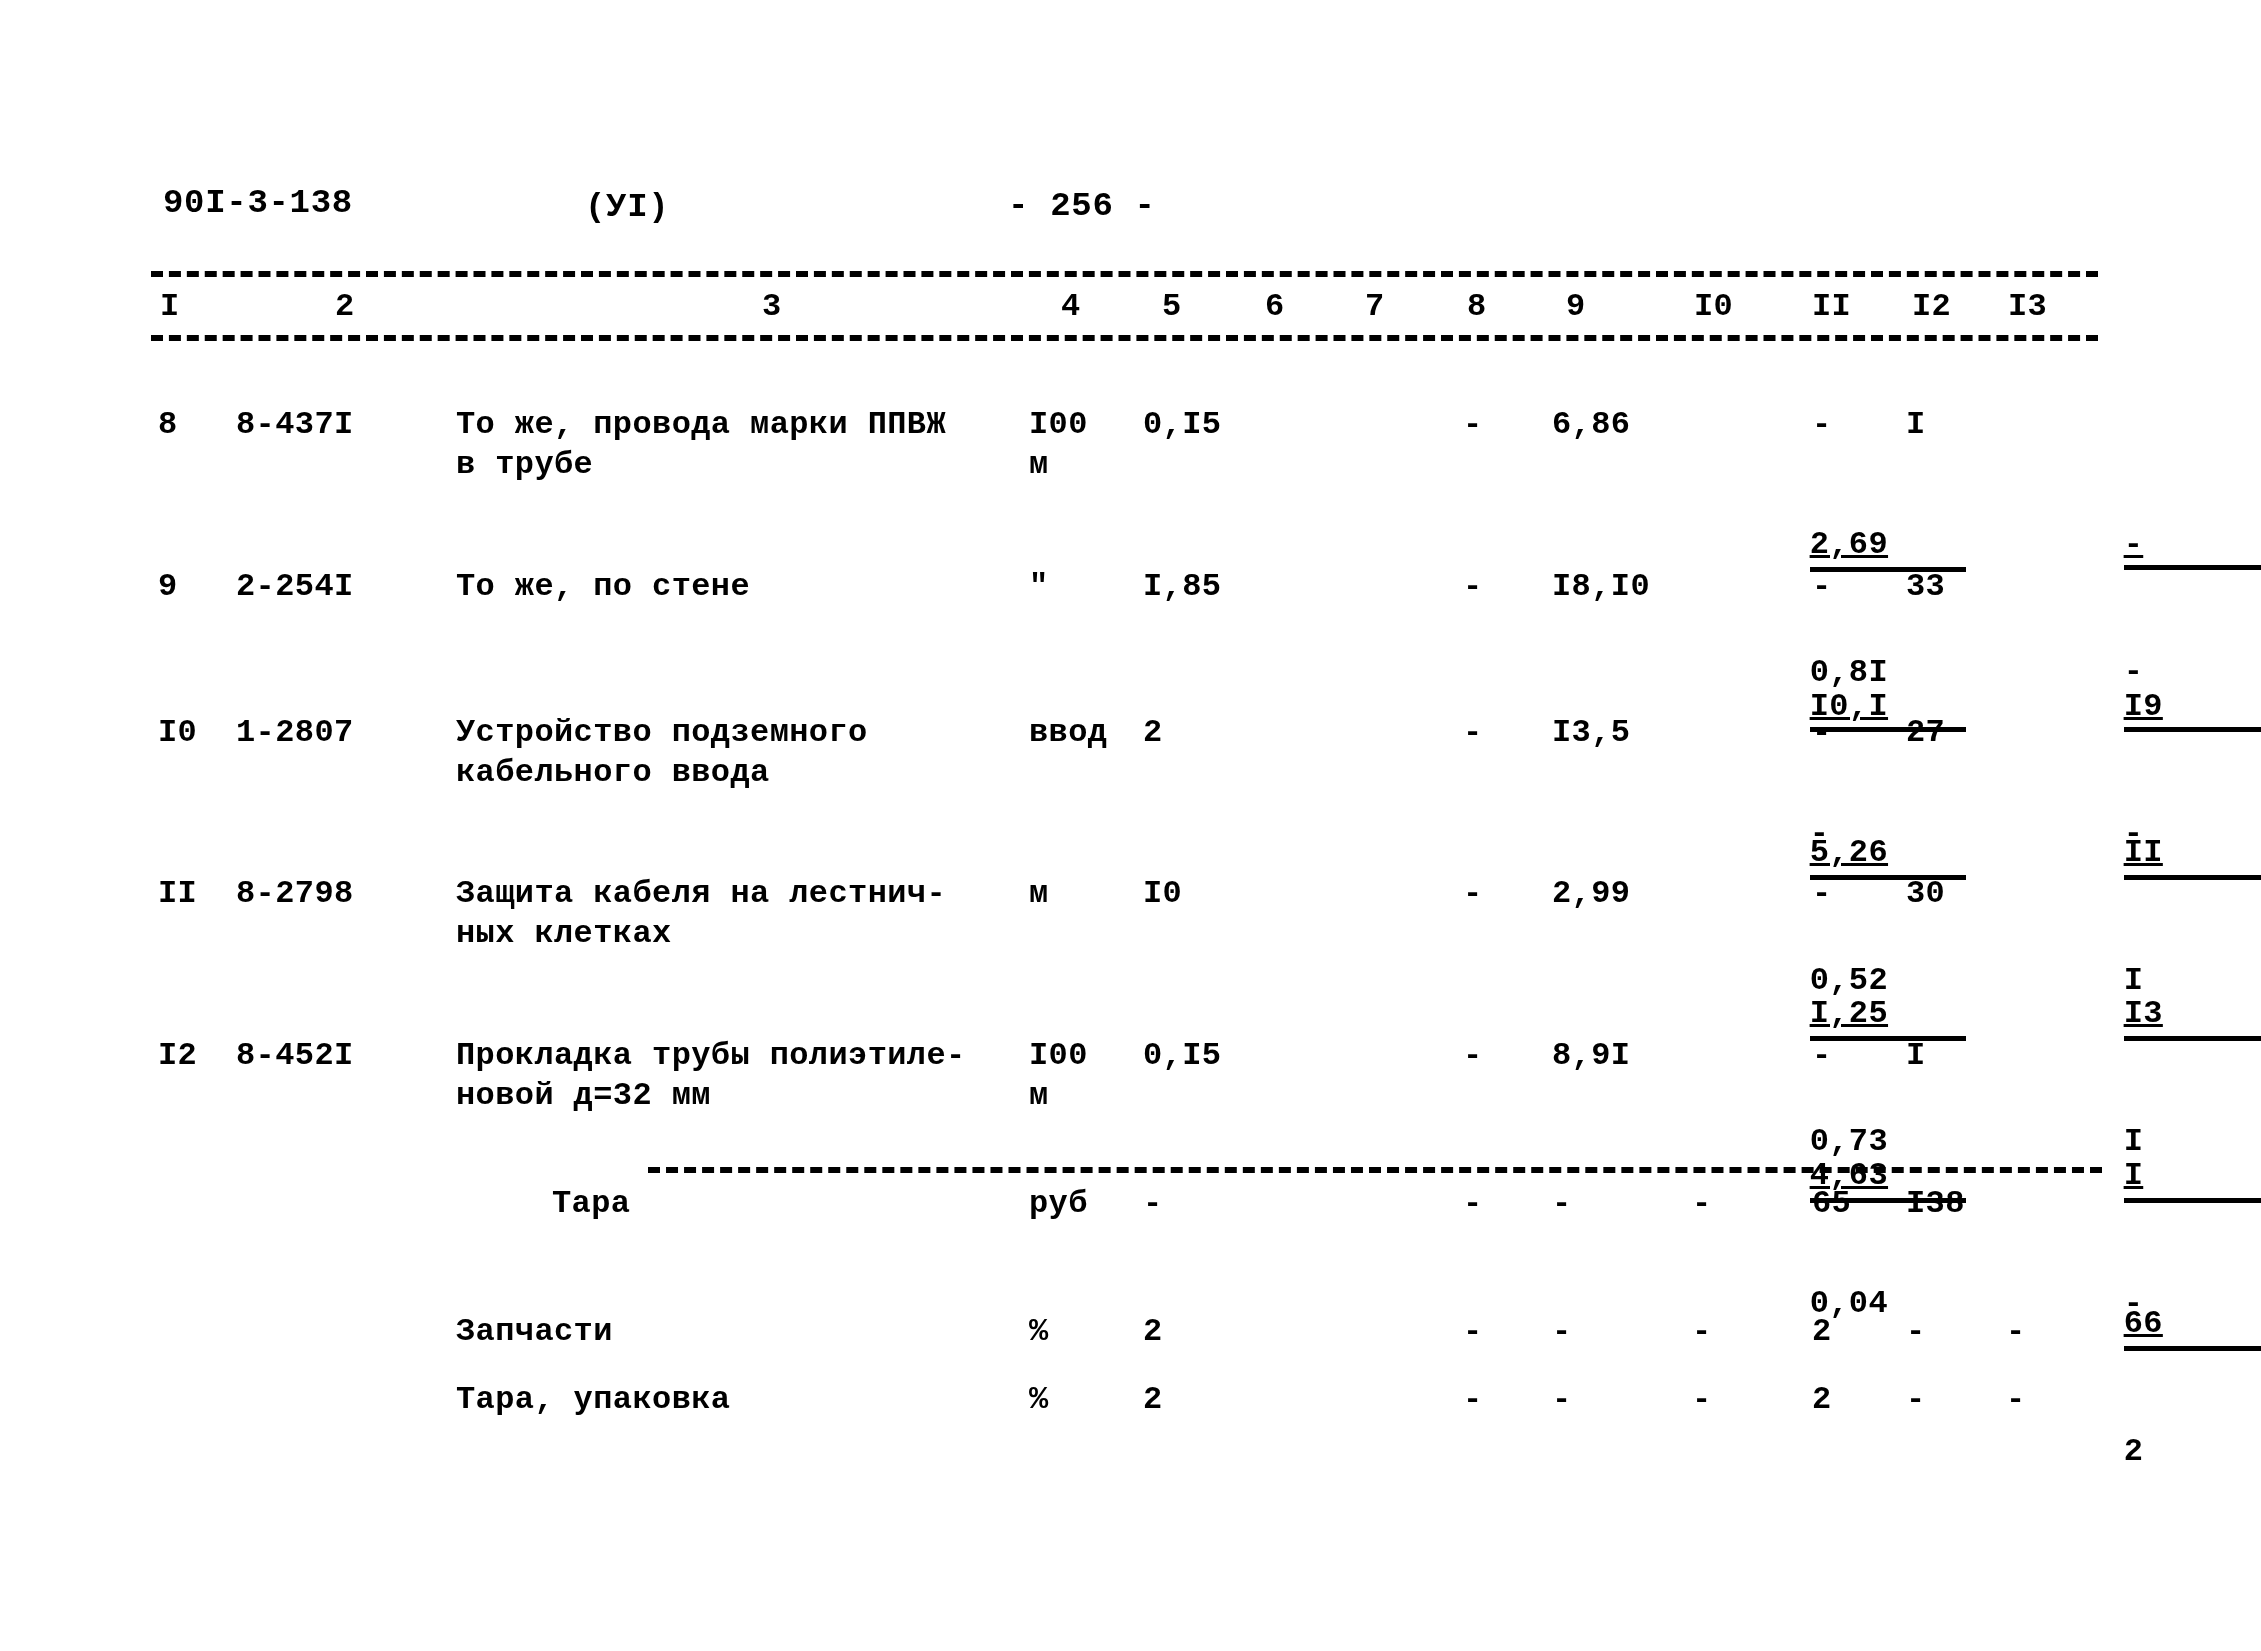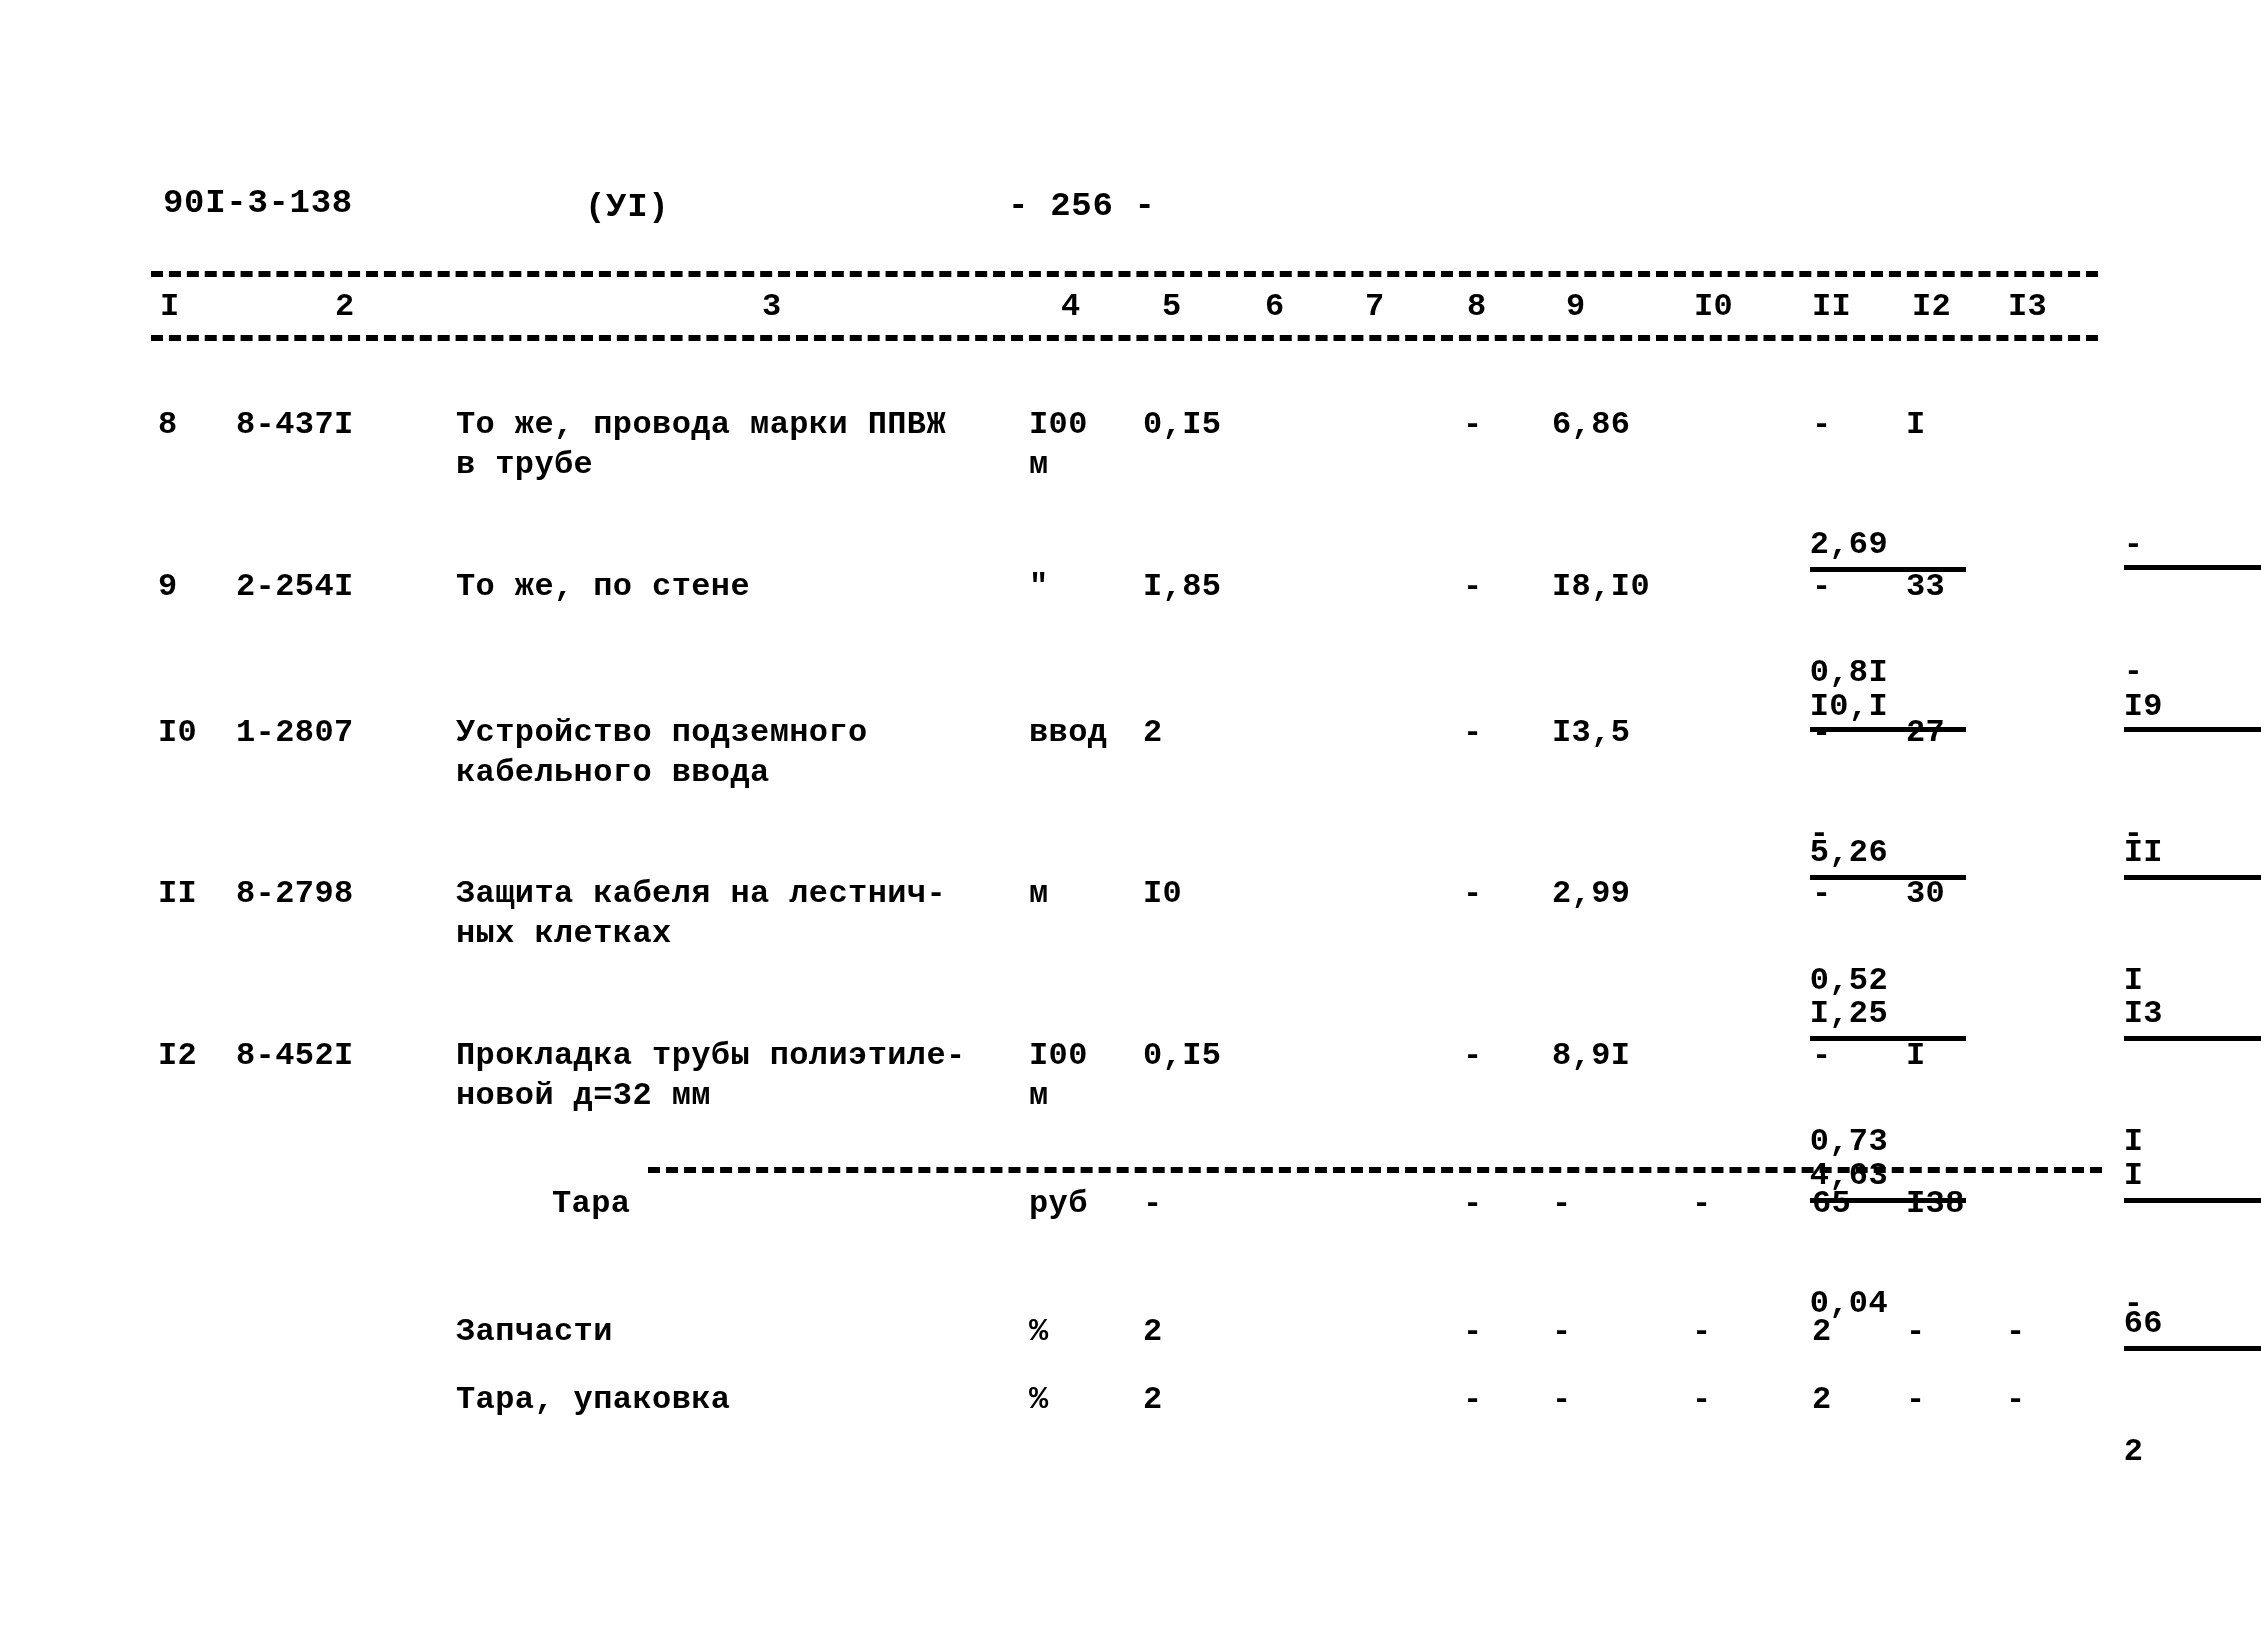--- a/index.html
+++ b/index.html
@@ -125,20 +125,21 @@
   .frac {
     display: inline-block;
     text-align: left;
     line-height: 40px;
   }
   .frac .num {
     display: block;
     border-bottom: 5.2px solid #000;
     padding-bottom: 1.5px;
     white-space: pre;
+    text-decoration: underline;
   }
   .frac .den {
     display: block;
     padding-top: 1.5px;
     white-space: pre;
   }
   .frac.tight .num { padding-bottom: 0; }
 
   .dash-cell { white-space: pre; }
 </style>

